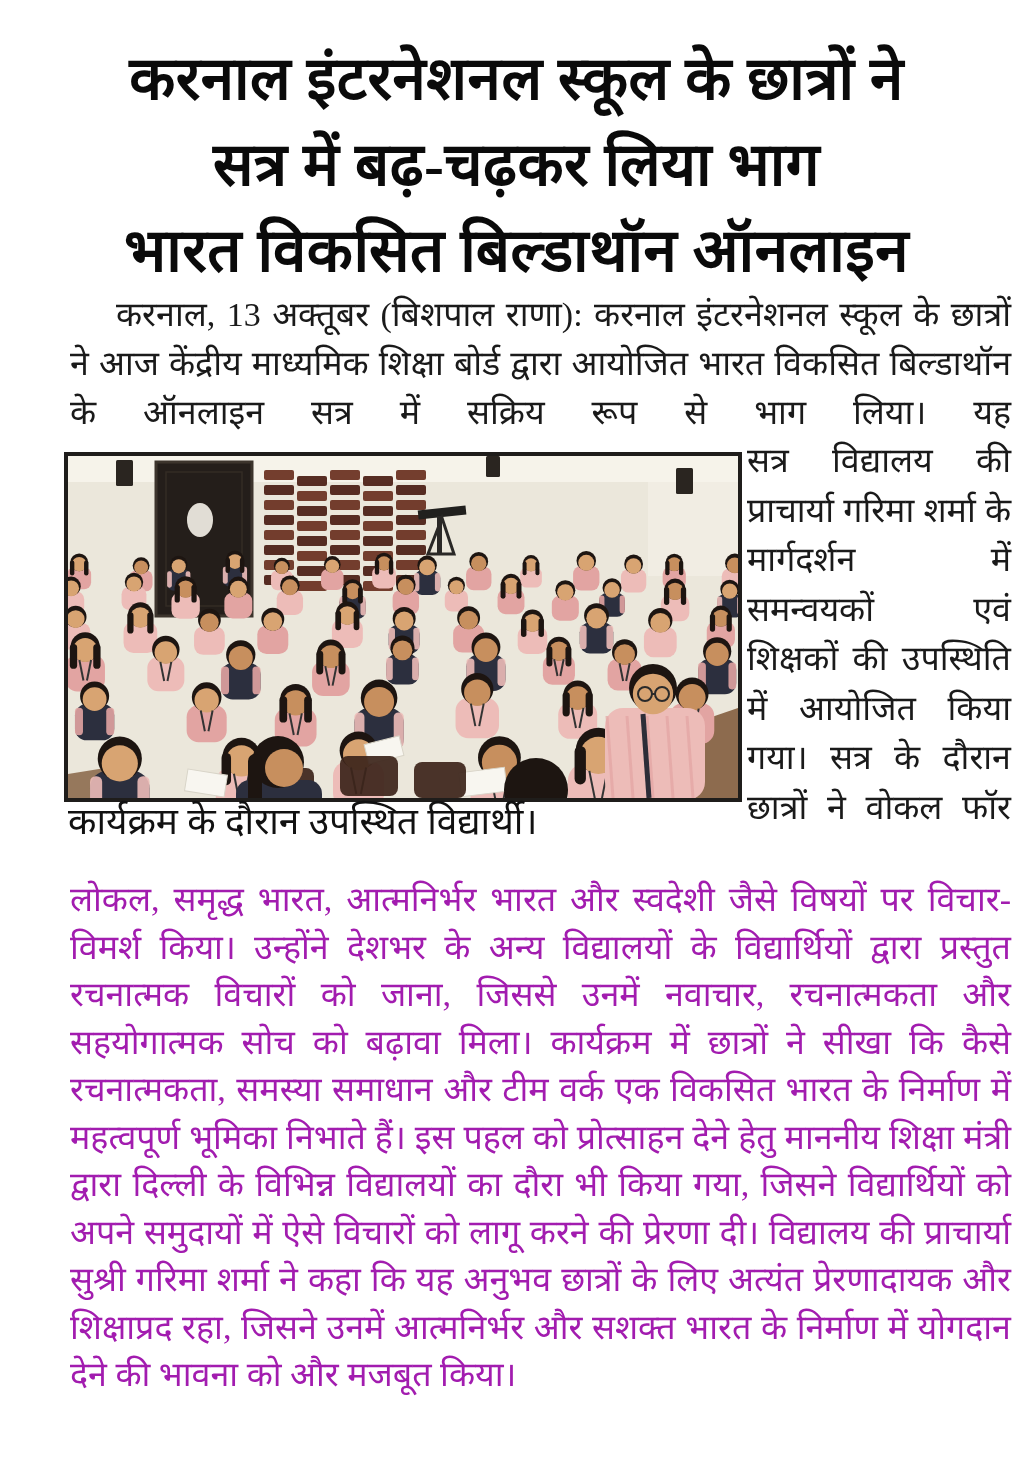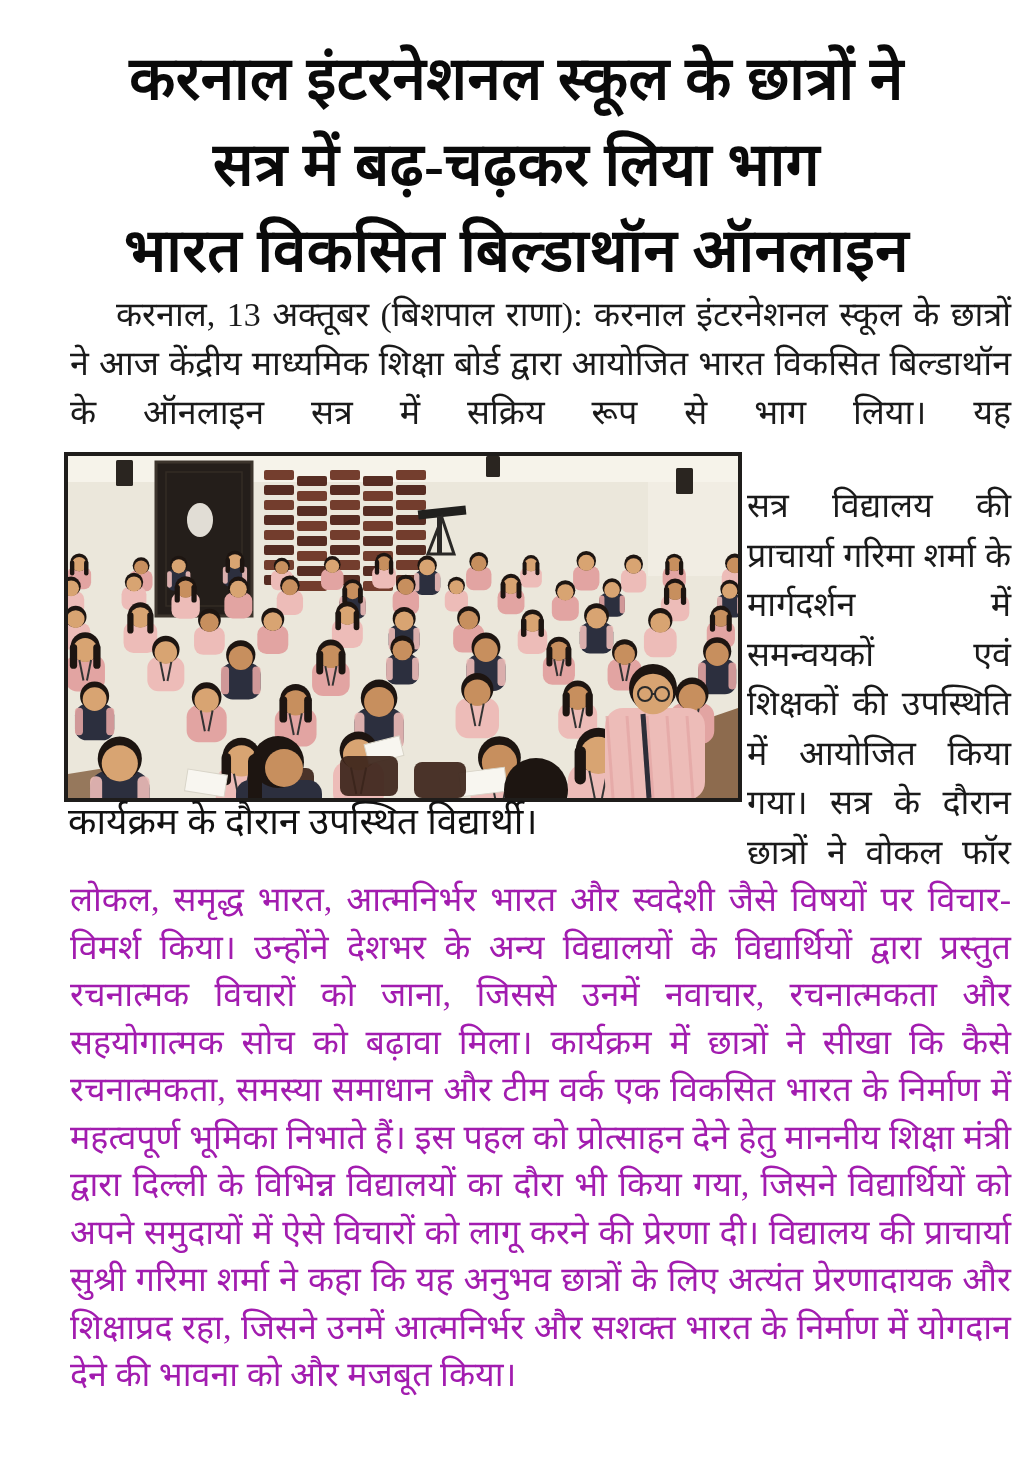--- a/index.html
+++ b/index.html
@@ -34,21 +34,20 @@
     background:#ebe7db;
     box-sizing:content-box;
   }
   .photo-frame svg{display:block;width:100%;height:100%;}
   .side-col{
     position:absolute;top:436px;left:747px;width:264px;
     font-size:34px;line-height:49.5px;
     text-align:justify;
     text-align-last:justify;
     color:#1a1a1a;
-    margin-top:45px;
   }
   .caption{
     position:absolute;top:799px;left:68px;width:650px;
     font-size:37px;line-height:46px;
     font-weight:400;
     color:#111111;
   }
   .body-text{
     position:absolute;top:876px;left:70px;width:941px;
     font-size:34px;line-height:47.5px;

